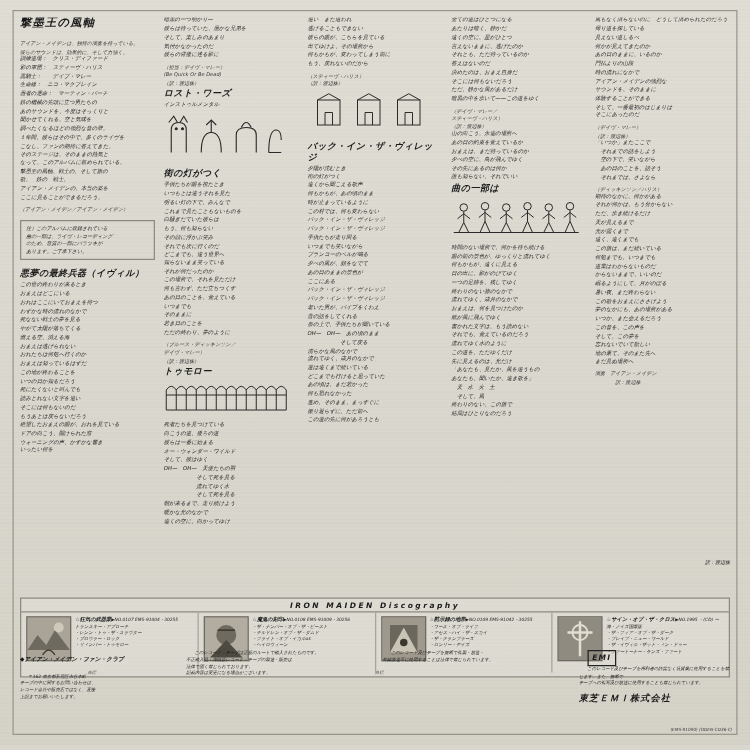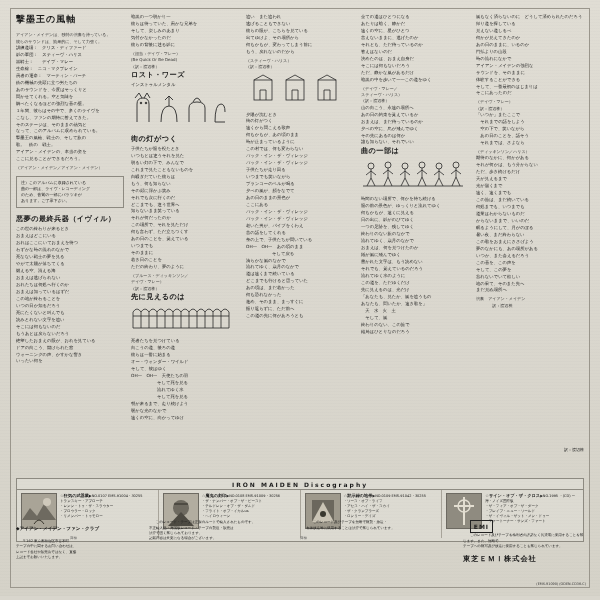--- a/index.html
+++ b/index.html
@@ -5,20 +5,21 @@
   html,body{margin:0;padding:0;}
   body{
     width:600px;height:600px;overflow:hidden;
     background:#d9d6cd;
     font-family:"DejaVu Sans","Liberation Sans",sans-serif;
     color:#1b1b1b;
   }
   .sheet{
     position:relative;width:600px;height:596px;box-sizing:border-box;
     background:linear-gradient(180deg,#e0ddd4 0%, #dbd8cf 45%, #d5d2c8 100%);
+    font-style:italic;
   }
   .sheet:before{
     content:"";position:absolute;inset:0;
     background:
       repeating-linear-gradient(0deg, rgba(0,0,0,0.012) 0 1px, rgba(0,0,0,0) 1px 3px);
     pointer-events:none;
   }
   .inner-border{
     position:absolute;left:10px;top:8px;right:10px;bottom:8px;
     border:1px solid #9a968c;
@@ -196,21 +197,21 @@
 この場所で、それを見ただけ
 何も言わず、ただ立ちつくす
 あの日のことを、覚えている</div>
       <div class="tx">いつまでも
 そのままに
 若き日のことを
 ただの終わり、夢のように</div>
       <div class="tx credit">（ブルース・ディッキンソン／
 デイヴ・マレー）
 （訳：渡辺株）</div>
-      <div class="hd">先に見えるのは</div>
+      <div class="hd">トゥモロー</div>
       <div class="art">
         <svg width="100" height="26" viewBox="0 0 100 26">
           <g fill="none" stroke="#2a2a2a" stroke-width="0.8">
             <path d="M2 24 L98 24"></path>
             <path d="M2 24 L2 8 M10 24 L10 8 M18 24 L18 8 M26 24 L26 8 M34 24 L34 8 M42 24 L42 8 M50 24 L50 8 M58 24 L58 8 M66 24 L66 8 M74 24 L74 8 M82 24 L82 8 M90 24 L90 8 M98 24 L98 8"></path>
             <path d="M2 12 L98 12"></path>
             <path d="M2 8 Q6 2 10 8 Q14 2 18 8 Q22 2 26 8 Q30 2 34 8 Q38 2 42 8 Q46 2 50 8 Q54 2 58 8 Q62 2 66 8 Q70 2 74 8 Q78 2 82 8 Q86 2 90 8 Q94 2 98 8"></path>
           </g>
         </svg>
       </div>
@@ -245,20 +246,21 @@
               <path d="M14 26 L14 16 L20 16 L20 26"></path>
             <rect x="40" y="6" width="18" height="20"></rect>
             <path d="M40 6 L49 1 L58 6"></path>
               <path d="M46 26 L46 16 L52 16 L52 26"></path>
             <rect x="72" y="6" width="18" height="20"></rect>
             <path d="M72 6 L81 1 L90 6"></path>
               <path d="M78 26 L78 16 L84 16 L84 26"></path>
           </g>
         </svg>
       </div>
+      <div class="hd">バック・イン・ザ・ヴィレッジ</div>
       <div class="tx">夕陽が沈むとき
 街の灯がつく
 遠くから聞こえる歌声</div>
       <div class="tx">何もかもが、あの頃のまま
 時が止まっているように
 この村では、何も変わらない</div>
       <div class="tx">バック・イン・ザ・ヴィレッジ
 バック・イン・ザ・ヴィレッジ</div>
       <div class="tx">子供たちが走り回る
 いつまでも笑いながら

